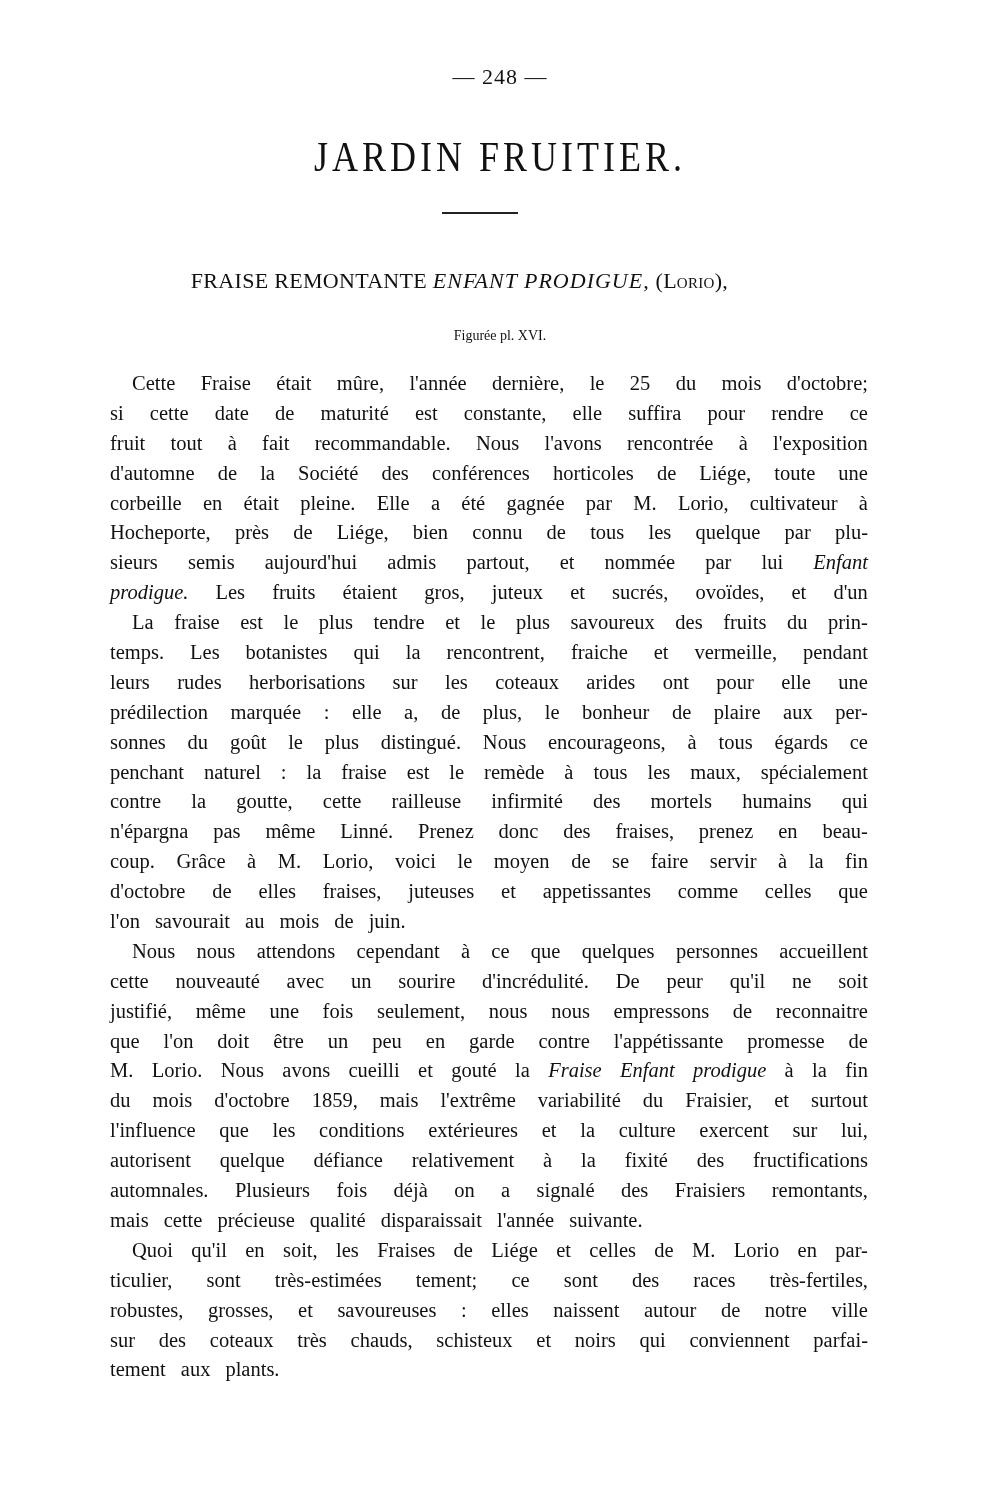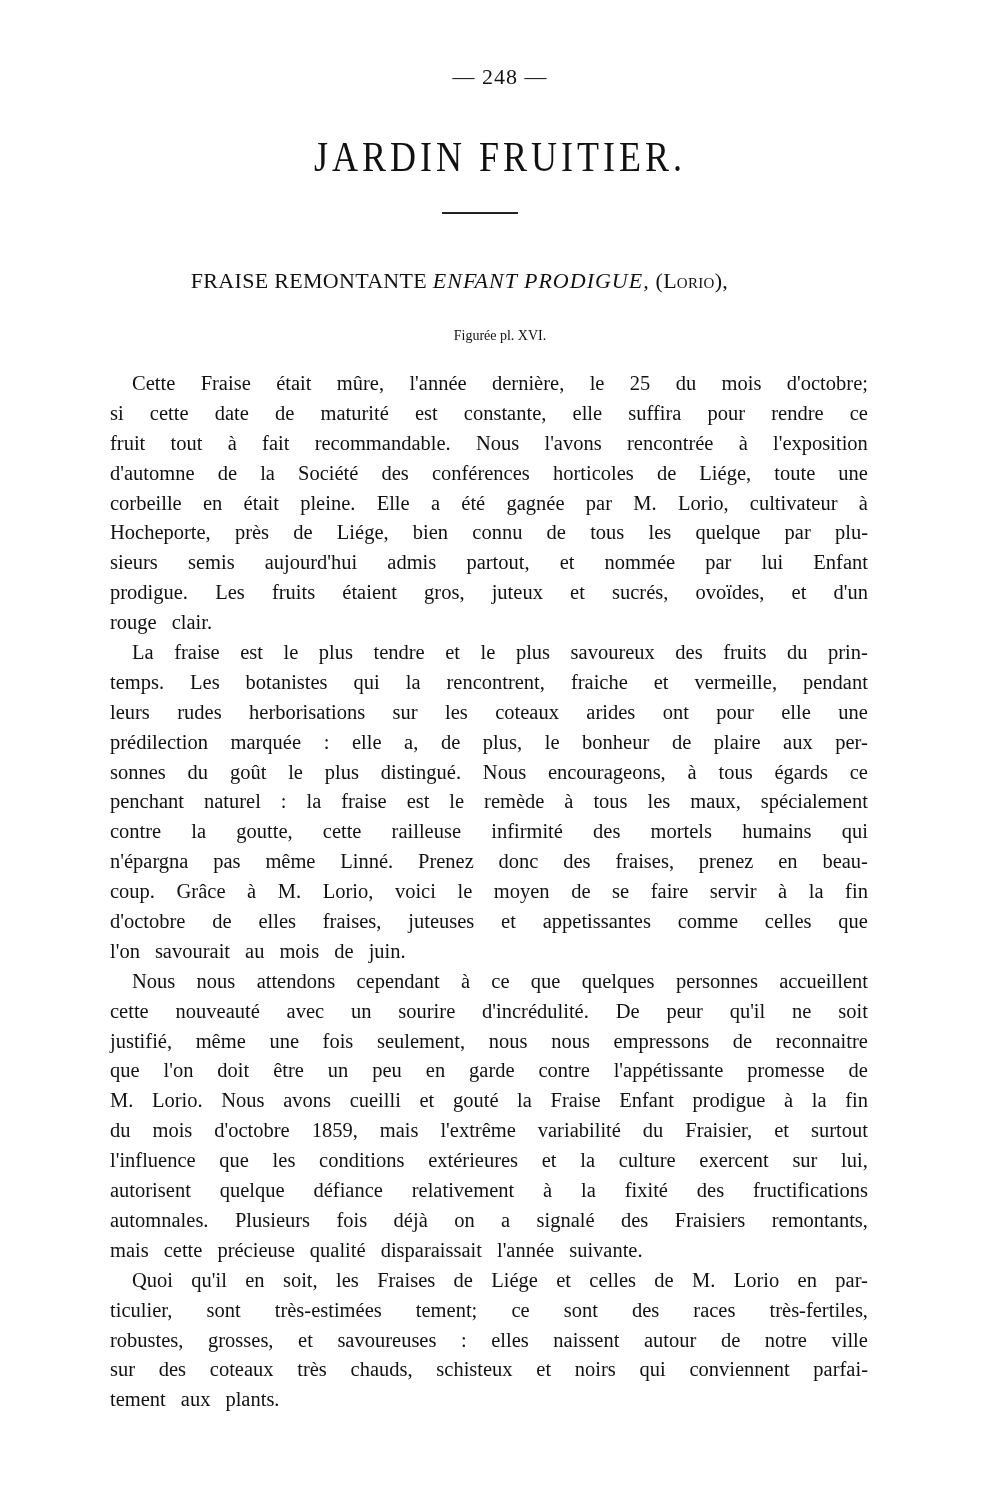--- a/index.html
+++ b/index.html
@@ -34,21 +34,21 @@
     position: absolute; top: 369px; left: 110px; width: 758px;
   }
   .line {
     height: 29.9px; line-height: 29.9px; font-size: 20.5px;
     text-align: justify; text-align-last: justify; white-space: nowrap;
     display: flex; justify-content: space-between; gap: 8px;
   }
   .line.last { justify-content: flex-start; }
   .line.last span.w { margin-right: 7px; }
   .line.indent { padding-left: 22px; }
-  .it { }
+  .it { font-style: italic; }
 </style>
 </head>
 <body>
 
 <div>
   <div class="page-number">— 248 —</div>
   <h1 class="title" style="margin:0;">JARDIN FRUITIER.</h1>
   <div class="rule"></div>
   <div class="subtitle">
     <span>FRAISE REMONTANTE</span>
@@ -158,24 +158,20 @@
           <span class="w">fruits</span>
           <span class="w">étaient</span>
           <span class="w">gros,</span>
           <span class="w">juteux</span>
           <span class="w">et</span>
           <span class="w">sucrés,</span>
           <span class="w">ovoïdes,</span>
           <span class="w">et</span>
           <span class="w">d'un</span>
         </div>
-        <div class="line last">
-          <span class="w">rouge</span>
-          <span class="w">clair.</span>
-        </div>
       </div>
       <div>
         <div class="line indent">
           <span class="w">La</span>
           <span class="w">fraise</span>
           <span class="w">est</span>
           <span class="w">le</span>
           <span class="w">plus</span>
           <span class="w">tendre</span>
           <span class="w">et</span>

